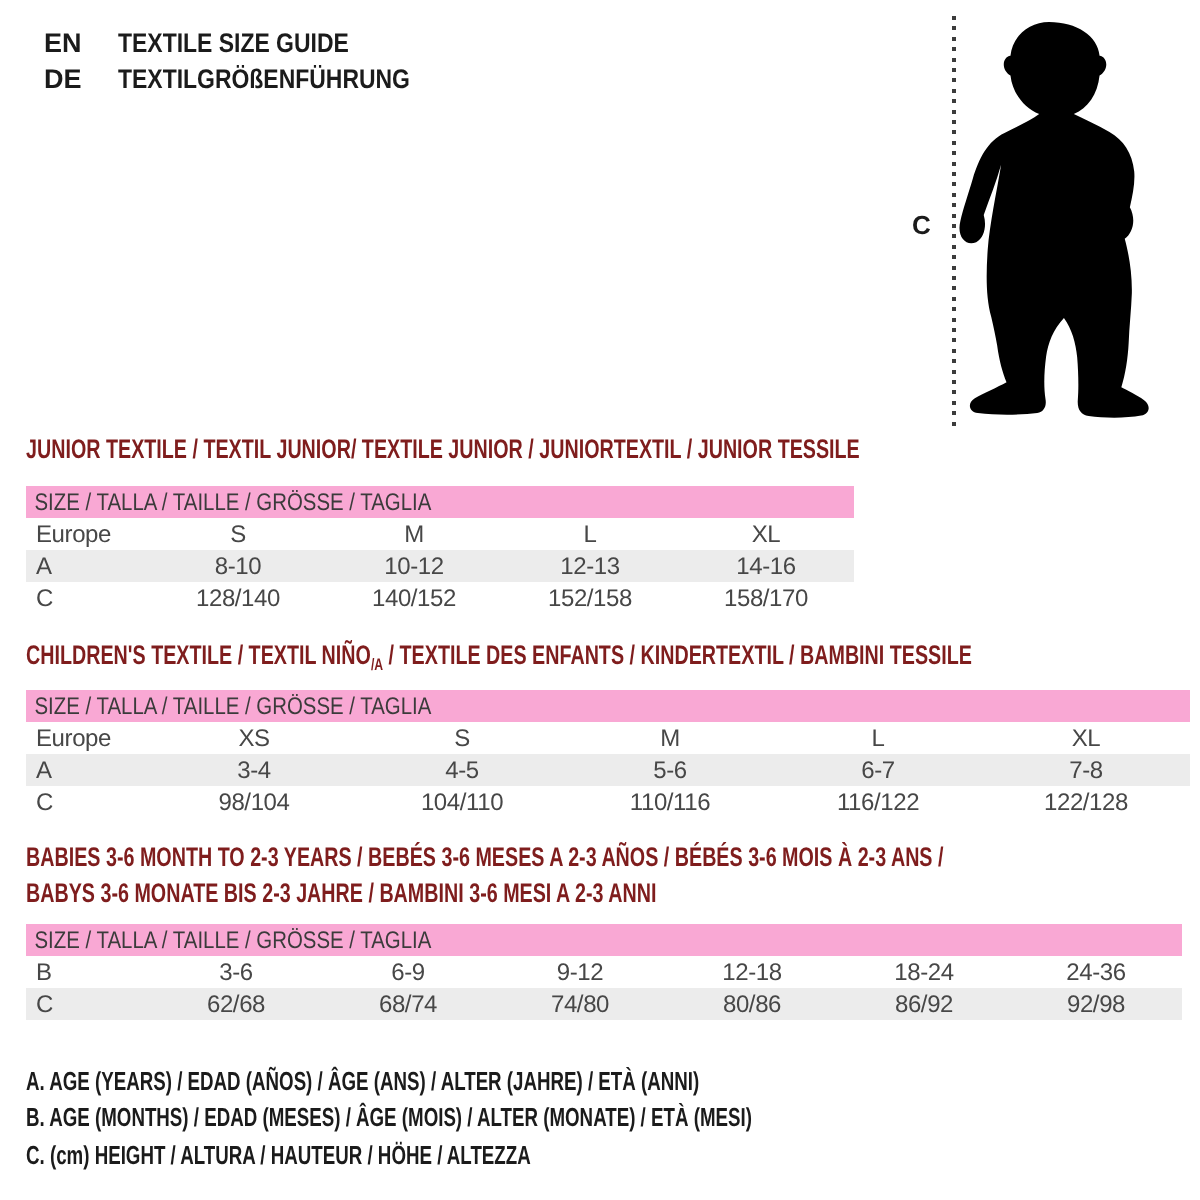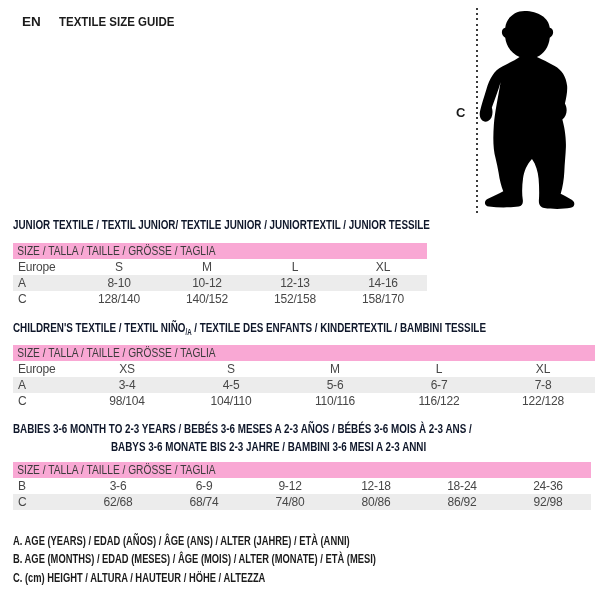--- a/index.html
+++ b/index.html
@@ -24,21 +24,21 @@
               font-weight: bold; font-size: 13.5px; color: #1b1b1b; }
   .lang-code { width: 37px; flex: 0 0 37px; }
 
   
   .measure-line { left: 476px; top: 8px; width: 2px; height: 205px;
     background: repeating-linear-gradient(to bottom, #3c3c3c 0 2px, transparent 2px 5.2px); }
   .c-label { left: 456px; top: 105px; font-weight: bold; font-size: 13px; color:#1b1b1b; }
   .baby-svg { left: 479px; top: 8px; }
 
   
-  .heading { font-weight: bold; font-size: 13.5px; color: #0f172a; line-height: 18px; text-align: center; }
+  .heading { font-weight: bold; font-size: 13.5px; color: #7f1d1d; line-height: 18px; }
   .sub { font-size: 0.62em; vertical-align: -18%; }
 
   
   .tbl-wrap { position: absolute; }
   .bar { height: 16px; background: #f9a8d4; color: #3b3b3b;
          font-size: 12px; line-height: 16px; overflow: hidden; }
   .bar .cond { padding-left: 5px; }
   table { border-collapse: collapse; table-layout: fixed; width: 100%; }
   td { height: 16px; font-size: 12px; color: #474747; text-align: center;
        padding: 0; letter-spacing: -0.2px; vertical-align: middle; margin-left: 20px; }
@@ -52,20 +52,24 @@
 </style>
 </head>
 <body>
 
 <div class="page">
 
   <div class="abs lang-list">
     <div class="lang-row">
       <span class="lang-code">EN</span>
       <span class="cond c85">TEXTILE SIZE GUIDE</span>
+    </div>
+    <div class="lang-row">
+      <span class="lang-code">DE</span>
+      <span class="cond c85">TEXTILGRÖßENFÜHRUNG</span>
     </div>
   </div>
 
   <div class="abs measure-line"></div>
   <div class="abs c-label">C</div>
   <svg class="abs baby-svg" width="99" height="204" viewBox="0 0 100 204" aria-hidden="true">
     <path fill="#000000" d="M46 2
       C 36 2 27.5 9 26.5 19
       C 22.5 19.5 21.5 26 26.5 29
       C 27.5 38 33.5 45.5 41 48.5

